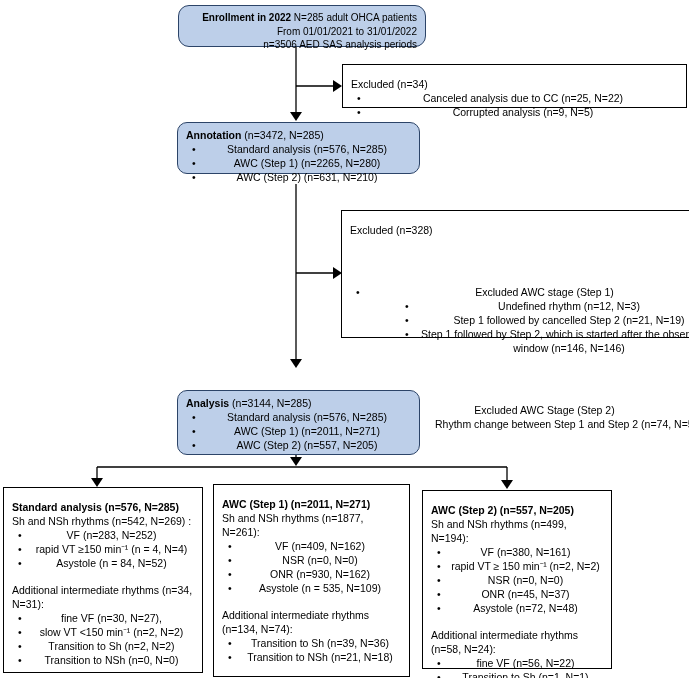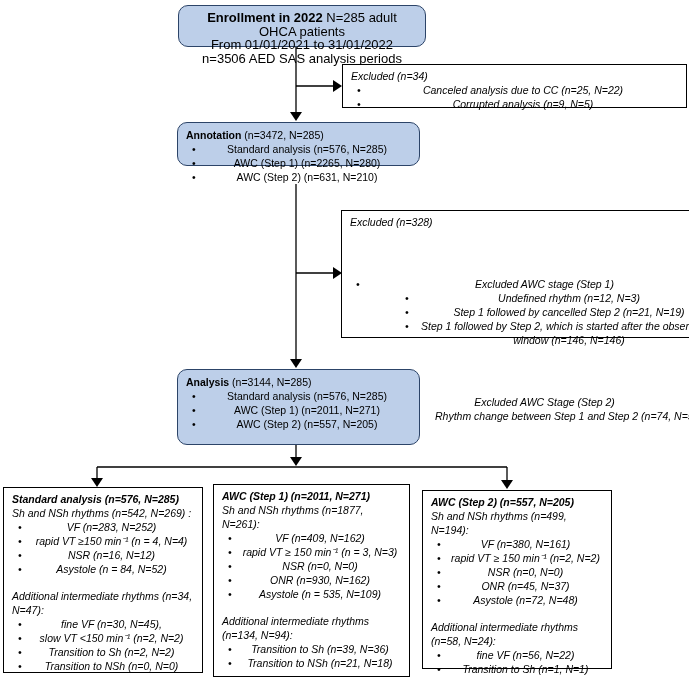--- a/index.html
+++ b/index.html
@@ -10,24 +10,23 @@
   }
   .edges{position:absolute;left:0;top:0;width:689px;height:678px;}
   .box{position:absolute;box-sizing:border-box;}
   .blue{
     background:var(--node-fill,#bdcfe9);
     border:1.6px solid var(--node-border,#2c4468);
     border-radius:10px;padding:5px 8px 4px 8px;
   }
   .plain{
     background:#fff;border:1px solid var(--side-border,#000);
-    padding:4px 8px 3px 8px;
-    font-style:italic;
+    padding:12px 8px 3px 8px;
   }
-  .center{text-align:center;font-size:13px;line-height:13.5px;}
+  .center{text-align:right;font-size:10px;line-height:13.5px;border-radius:11px;}
   .b{font-weight:bold;}
   ul.bullets{margin:0;padding:0;list-style:none;text-align:center;}
   ul.bullets>li{position:relative;padding-left:17px;}
   ul.bullets>li::before{content:"•";position:absolute;left:6px;}
   ul.sub{margin-left:32px;}
   .addl{margin-top:13px;}
   .grp-label{display:block;margin-top:48px;}
 </style>
 </head>
 <body>
@@ -63,21 +62,21 @@
   </div>
 
   <div class="box plain" style="left:342px;top:64px;width:345px;height:44px">
     <div>Excluded (n=34)</div>
     <ul class="bullets">
         <li>Canceled analysis due to CC (n=25, N=22)</li>
         <li>Corrupted analysis (n=9, N=5)</li>
       </ul>
   </div>
 
-  <div class="box blue" style="left:177px;top:122px;width:243px;height:44px">
+  <div class="box blue" style="left:177px;top:122px;width:243px;height:52px">
     <div><span class="b">Annotation</span><span> (n=3472, N=285)</span></div>
     <ul class="bullets">
         <li>Standard analysis (n=576, N=285)</li>
         <li>AWC (Step 1) (n=2265, N=280)</li>
         <li>AWC (Step 2) (n=631, N=210)</li>
       </ul>
   </div>
 
   <div class="box plain" style="left:341px;top:210px;width:390px;height:128px">
     <div>Excluded (n=328)</div>
@@ -92,58 +91,56 @@
       </li>
       <li>
         <span class="grp-label">Excluded AWC Stage (Step 2)</span>
         <ul class="bullets sub">
             <li>Rhythm change between Step 1 and Step 2 (n=74, N=55)</li>
           </ul>
       </li>
     </ul>
   </div>
 
-  <div class="box blue" style="left:177px;top:369px;width:243px;height:76px">
+  <div class="box blue" style="left:177px;top:390px;width:243px;height:65px">
     <div><span class="b">Analysis</span><span> (n=3144, N=285)</span></div>
     <ul class="bullets">
         <li>Standard analysis (n=576, N=285)</li>
         <li>AWC (Step 1) (n=2011, N=271)</li>
         <li>AWC (Step 2) (n=557, N=205)</li>
       </ul>
   </div>
 
   <div class="box plain" style="left:3px;top:487px;width:200px;height:186px">
     <div class="b">Standard analysis (n=576, N=285)</div>
     <div>Sh and NSh rhythms (n=542, N=269) :</div>
     <ul class="bullets">
         <li>VF (n=283, N=252)</li>
         <li>rapid VT ≥150 min⁻¹ (n = 4, N=4)</li>
-        <li>NSR (n=16, N=12)</li>
         <li>Asystole (n = 84, N=52)</li>
       </ul>
-    <div class="addl">Additional intermediate rhythms (n=34, N=47):</div>
+    <div class="addl">Additional intermediate rhythms (n=34, N=31):</div>
     <ul class="bullets">
-        <li>fine VF (n=30, N=45),</li>
+        <li>fine VF (n=30, N=27),</li>
         <li>slow VT &lt;150 min⁻¹ (n=2, N=2)</li>
         <li>Transition to Sh (n=2, N=2)</li>
         <li>Transition to NSh (n=0, N=0)</li>
       </ul>
   </div>
 
   <div class="box plain" style="left:213px;top:484px;width:197px;height:193px">
     <div class="b">AWC (Step 1) (n=2011, N=271)</div>
     <div>Sh and NSh rhythms (n=1877, N=261):</div>
     <ul class="bullets">
         <li>VF (n=409, N=162)</li>
-        <li>rapid VT ≥ 150 min⁻¹ (n = 3, N=3)</li>
         <li>NSR (n=0, N=0)</li>
         <li>ONR (n=930, N=162)</li>
         <li>Asystole (n = 535, N=109)</li>
       </ul>
-    <div class="addl">Additional intermediate rhythms (n=134, N=94):</div>
+    <div class="addl">Additional intermediate rhythms (n=134, N=74):</div>
     <ul class="bullets">
         <li>Transition to Sh (n=39, N=36)</li>
         <li>Transition to NSh (n=21, N=18)</li>
       </ul>
   </div>
 
   <div class="box plain" style="left:422px;top:490px;width:190px;height:179px">
     <div class="b">AWC (Step 2) (n=557, N=205)</div>
     <div>Sh and NSh rhythms (n=499, N=194):</div>
     <ul class="bullets">

